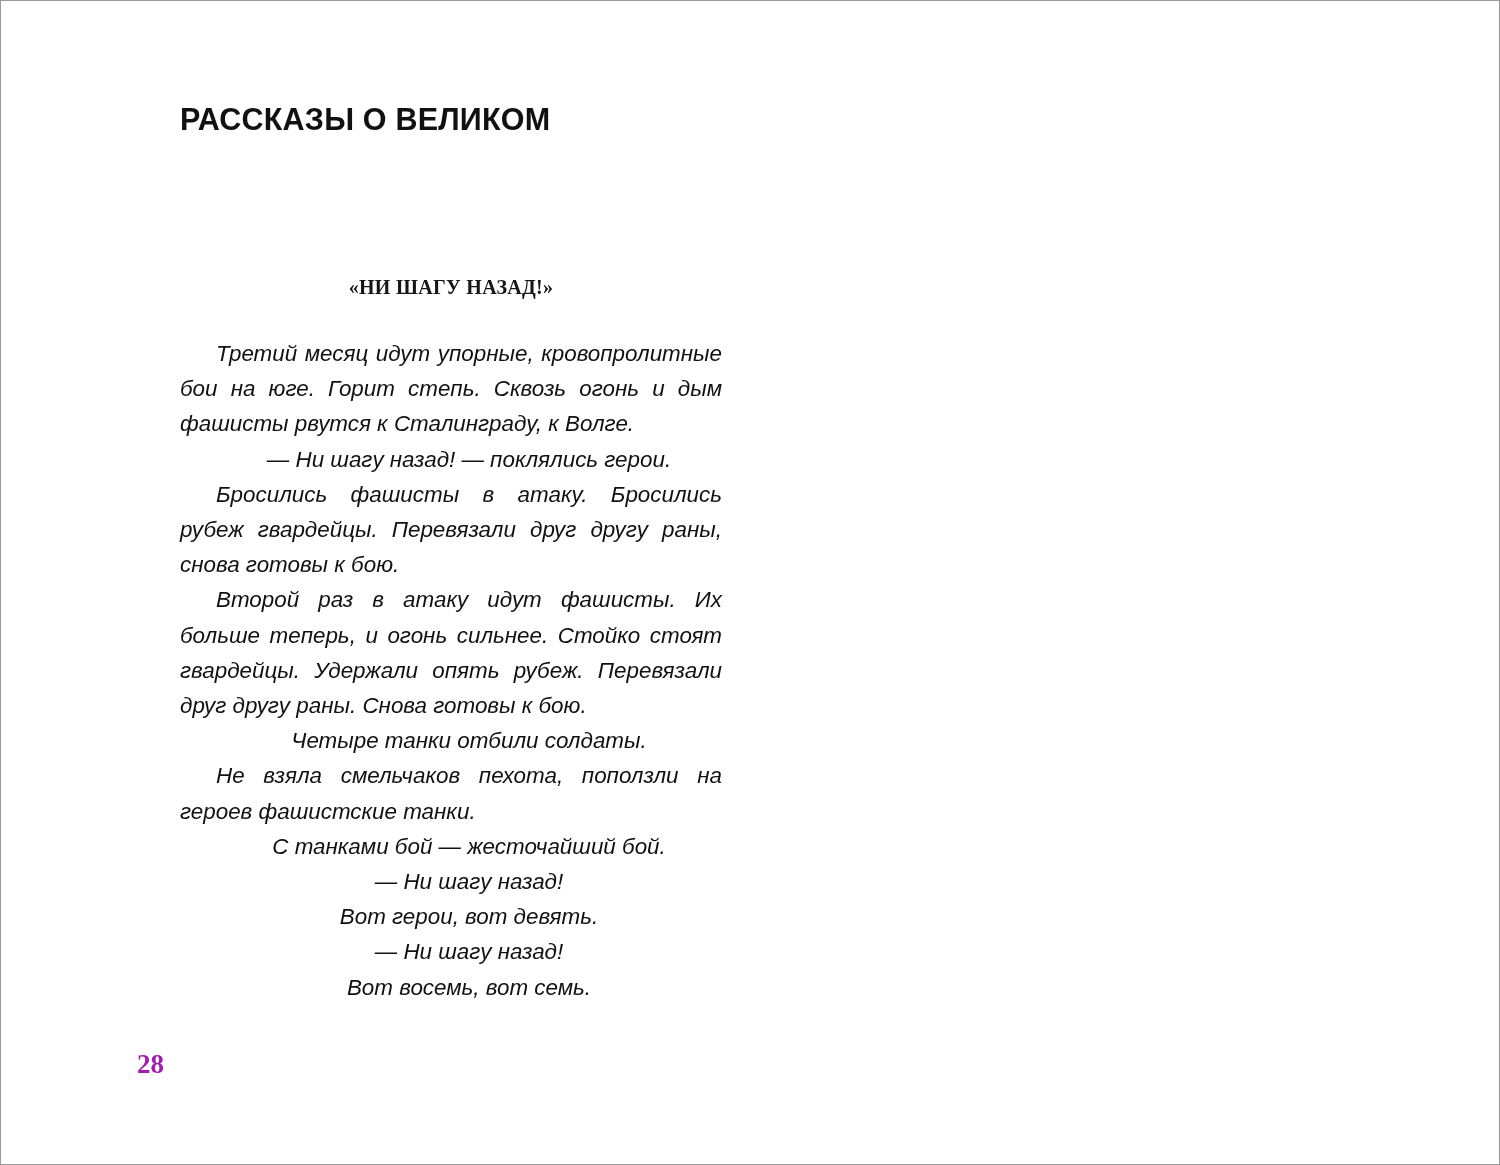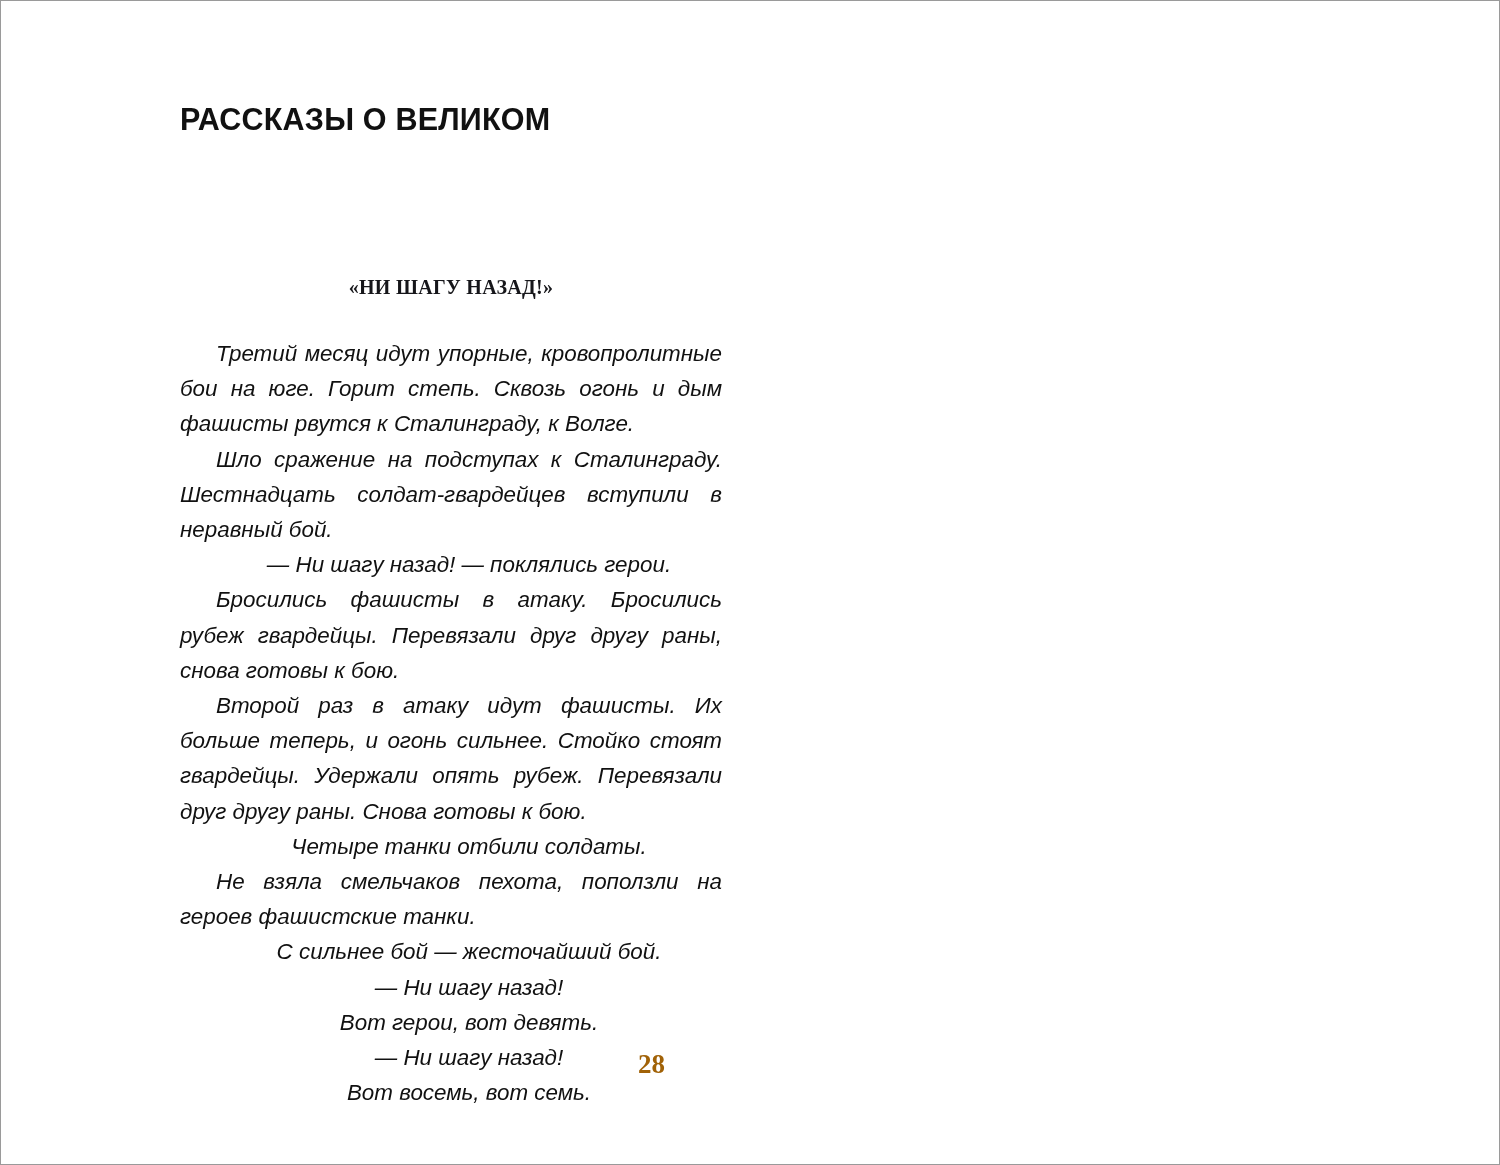--- a/index.html
+++ b/index.html
@@ -89,51 +89,50 @@
   }
   .body-text p.flush {
     text-align: center;
   }
 
   .folio {
     position: absolute;
     bottom: 0;
     width: 100%;
     left: 0;
-    text-align: right;
+    text-align: left;
     font-family: "Liberation Serif", serif;
     font-size: 27px;
     font-weight: bold;
-    color: #a16207;
+    color: #a21caf;
   }
   .page-left .folio  { top: 1048px; left: 136px; width: 528px; }
 </style>
 </head>
 <body>
 
 <div id="spread">
 
   <div class="page page-left">
     <div class="content">
 
       <div class="book-title">
         <span class="tl">РАССКАЗЫ О ВЕЛИКОМ</span>
       </div>
 
       <div class="story-title">«НИ ШАГУ НАЗАД!»</div>
 
       <div class="body-text">
         <p>Третий месяц идут упорные, кровопролитные бои на юге. Горит степь. Сквозь огонь и дым фашисты рвутся к Сталинграду, к Волге.</p>
-        <p>Шло сражение на подступах к Сталинграду. Шестнадцать солдат-гвардейцев вступили в неравный бой.</p>
         <p class="flush">— Ни шагу назад! — поклялись герои.</p>
         <p>Бросились фашисты в атаку. Бросились рубеж гвардейцы. Перевязали друг другу раны, снова готовы к бою.</p>
         <p>Второй раз в атаку идут фашисты. Их больше теперь, и огонь сильнее. Стойко стоят гвардейцы. Удержали опять рубеж. Перевязали друг другу раны. Снова готовы к бою.</p>
         <p class="flush">Четыре танки отбили солдаты.</p>
         <p>Не взяла смельчаков пехота, поползли на героев фашистские танки.</p>
-        <p class="flush">С сильнее бой — жесточайший бой.</p>
+        <p class="flush">С танками бой — жесточайший бой.</p>
         <p class="flush">— Ни шагу назад!</p>
         <p class="flush">Вот герои, вот девять.</p>
         <p class="flush">— Ни шагу назад!</p>
         <p class="flush">Вот восемь, вот семь.</p>
       </div>
     </div>
 
     <div class="folio">28</div>
   </div>
 

